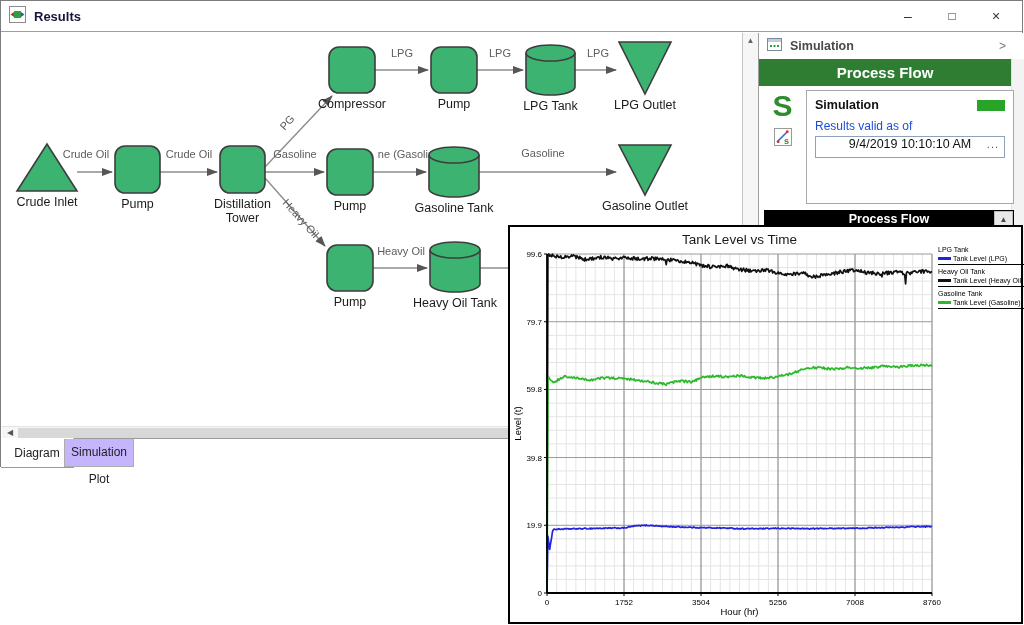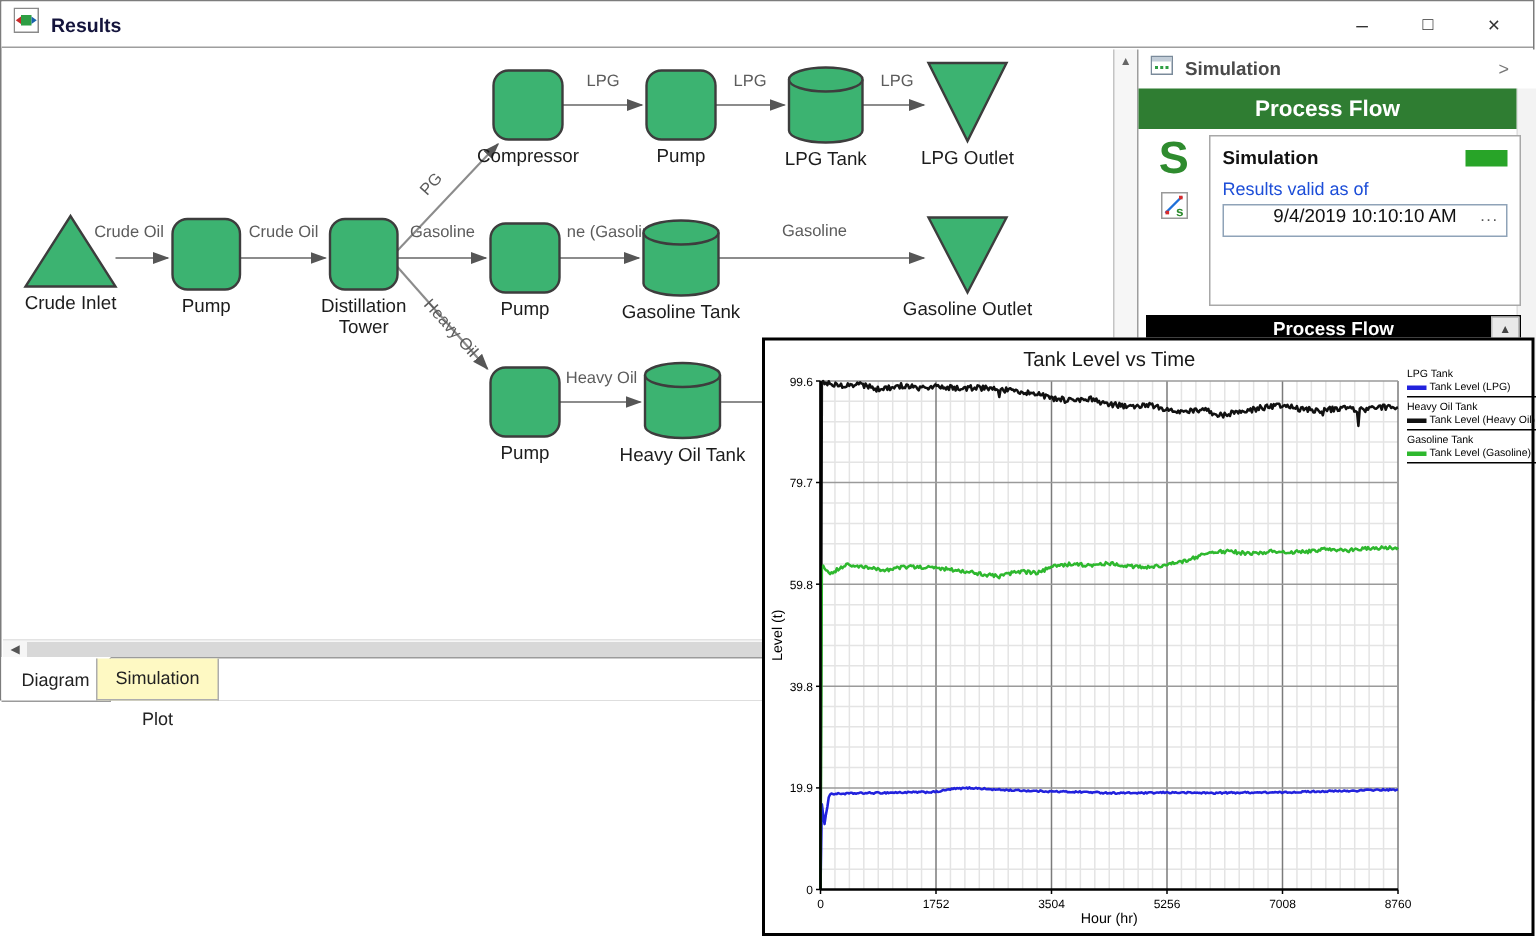--- a/index.html
+++ b/index.html
@@ -62,22 +62,22 @@
   .hscroll { position:absolute; left:1px; top:425px; width:755px; height:12px;
              background:#f6f6f6; border-top:1px solid #e3e3e3; }
   .hscroll .larrow { position:absolute; left:1px; top:0; width:14px; height:12px;
                      font-size:8px; color:#555; line-height:12px; text-align:center; }
   .hscroll .thumb { position:absolute; left:16px; top:1px; height:10px; width:724px; background:#d8d8d8; }
   .tabbar { position:absolute; left:0; top:437px; width:1021px; height:29px;
             border-top:1px solid #9b9b9b; background:#fff; }
   .tab { position:absolute; font-size:12px; color:#222; text-align:center; }
   .tab.active { left:0; top:-1px; width:73px; height:30px; line-height:29px; background:#fff;
                 border:1px solid #9b9b9b; border-top:1px solid #fff; border-left:none; }
-  .tab.inactive { left:63px; top:0; width:82px; height:28px; line-height:27px;
-                  background:#fef9c3; border:1px solid #adadad; border-top:none; }
+  .tab.inactive { left:63px; top:0; width:70px; height:28px; line-height:27px;
+                  background:#c4b5fd; border:1px solid #adadad; border-top:none; }
 
   
   .chart-window { position:absolute; left:508px; top:225px; width:515px; height:399px;
                   background:#fff; border:2px solid #000; }
   #chart-svg { position:absolute; left:0; top:0; width:511px; height:395px; display:block; }
   #chart-legend { position:absolute; left:428px; top:18px; width:86px; }
   .lg-name { font-size:7px; color:#000; line-height:9px; white-space:nowrap; }
   .lg-row { font-size:7px; color:#000; line-height:9px; border-bottom:1px solid #000;
             margin-bottom:2px; padding-bottom:1px; white-space:nowrap;
             display:flex; align-items:center; gap:2px; }

